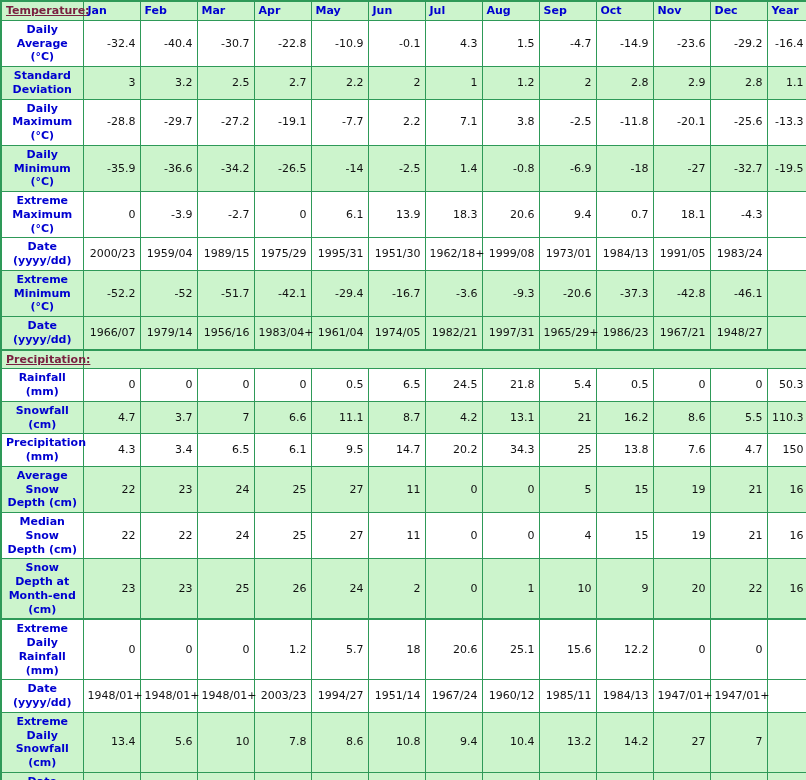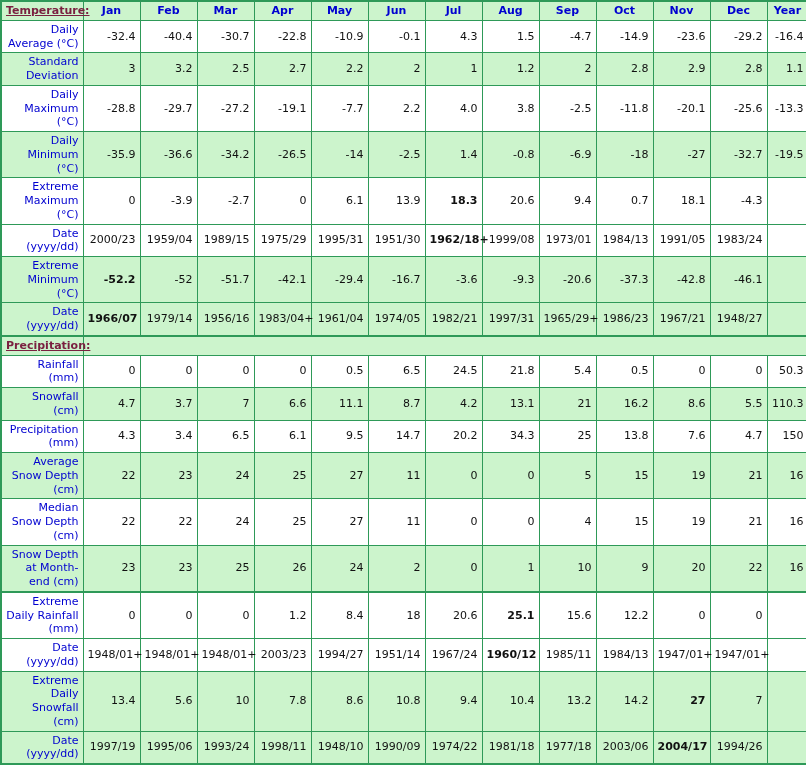--- a/index.html
+++ b/index.html
@@ -28,46 +28,46 @@
     line-height: 1.25;
   }
   
   col.c-label { width: 82px; }
   col.c-mon   { width: 57px; }
   col.c-year  { width: 41px; }
 
   
   td.rowlabel {
     color: #0000d0;
-    font-weight: normal;
-    text-align: right;
+    font-weight: bold;
+    text-align: center;
     background: inherit;
     padding-left: 3px;
     padding-right: 2px;
   }
   td.monthhdr {
     color: #0000d0;
     font-weight: bold;
-    text-align: center;
+    text-align: left;
     background: #ccf4cc;
   }
   td.sectionlabel {
     color: #7a2040;
     font-weight: bold;
     text-align: left;
     text-decoration: underline;
     padding-left: 3px;
     background: #ccf4cc;
   }
   td.val {
     text-align: right;
     color: #111111;
     padding-right: 5px;
   }
-  td.val.bold { font-weight: bold; }
+  td.val.bold { font-weight: normal; }
   tr.green > td { background: #ccf4cc; }
   tr.white > td { background: #ffffff; }
   tr.sectionrow > td { background: #ccf4cc; }
   tr.thickunder > td { border-bottom: 2px solid #2e9958; }
 </style>
 </head>
 <body>
 
 <table class="climate">
   <colgroup>
@@ -136,21 +136,21 @@
         <td class="val">1.1</td>
       </tr>
       <tr class="white">
         <td class="rowlabel">Daily Maximum (°C)</td>
         <td class="val">-28.8</td>
         <td class="val">-29.7</td>
         <td class="val">-27.2</td>
         <td class="val">-19.1</td>
         <td class="val">-7.7</td>
         <td class="val">2.2</td>
-        <td class="val">4.0</td>
+        <td class="val">7.1</td>
         <td class="val">3.8</td>
         <td class="val">-2.5</td>
         <td class="val">-11.8</td>
         <td class="val">-20.1</td>
         <td class="val">-25.6</td>
         <td class="val">-13.3</td>
       </tr>
       <tr class="green">
         <td class="rowlabel">Daily Minimum (°C)</td>
         <td class="val">-35.9</td>
@@ -330,21 +330,21 @@
         <td class="val">20</td>
         <td class="val">22</td>
         <td class="val">16</td>
       </tr>
       <tr class="white">
         <td class="rowlabel">Extreme Daily Rainfall (mm)</td>
         <td class="val">0</td>
         <td class="val">0</td>
         <td class="val">0</td>
         <td class="val">1.2</td>
-        <td class="val">8.4</td>
+        <td class="val">5.7</td>
         <td class="val">18</td>
         <td class="val">20.6</td>
         <td class="val bold">25.1</td>
         <td class="val">15.6</td>
         <td class="val">12.2</td>
         <td class="val">0</td>
         <td class="val">0</td>
         <td class="val"></td>
       </tr>
       <tr class="white">

